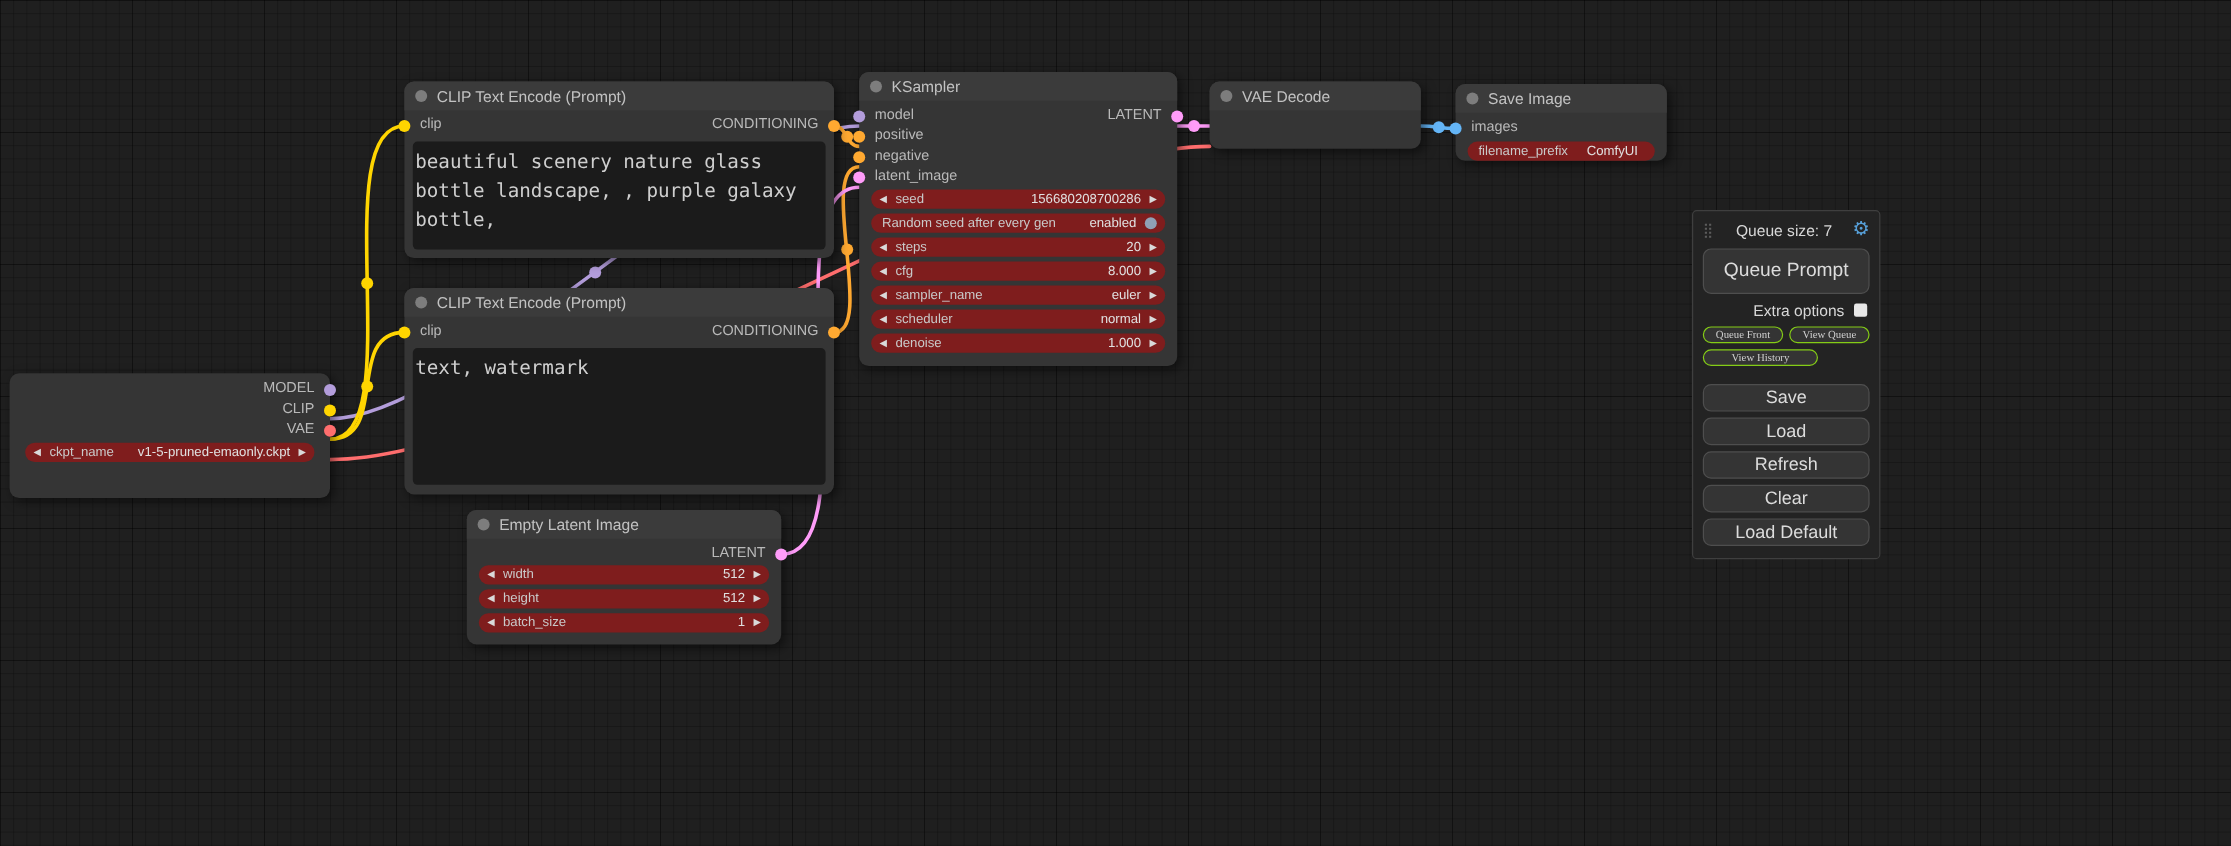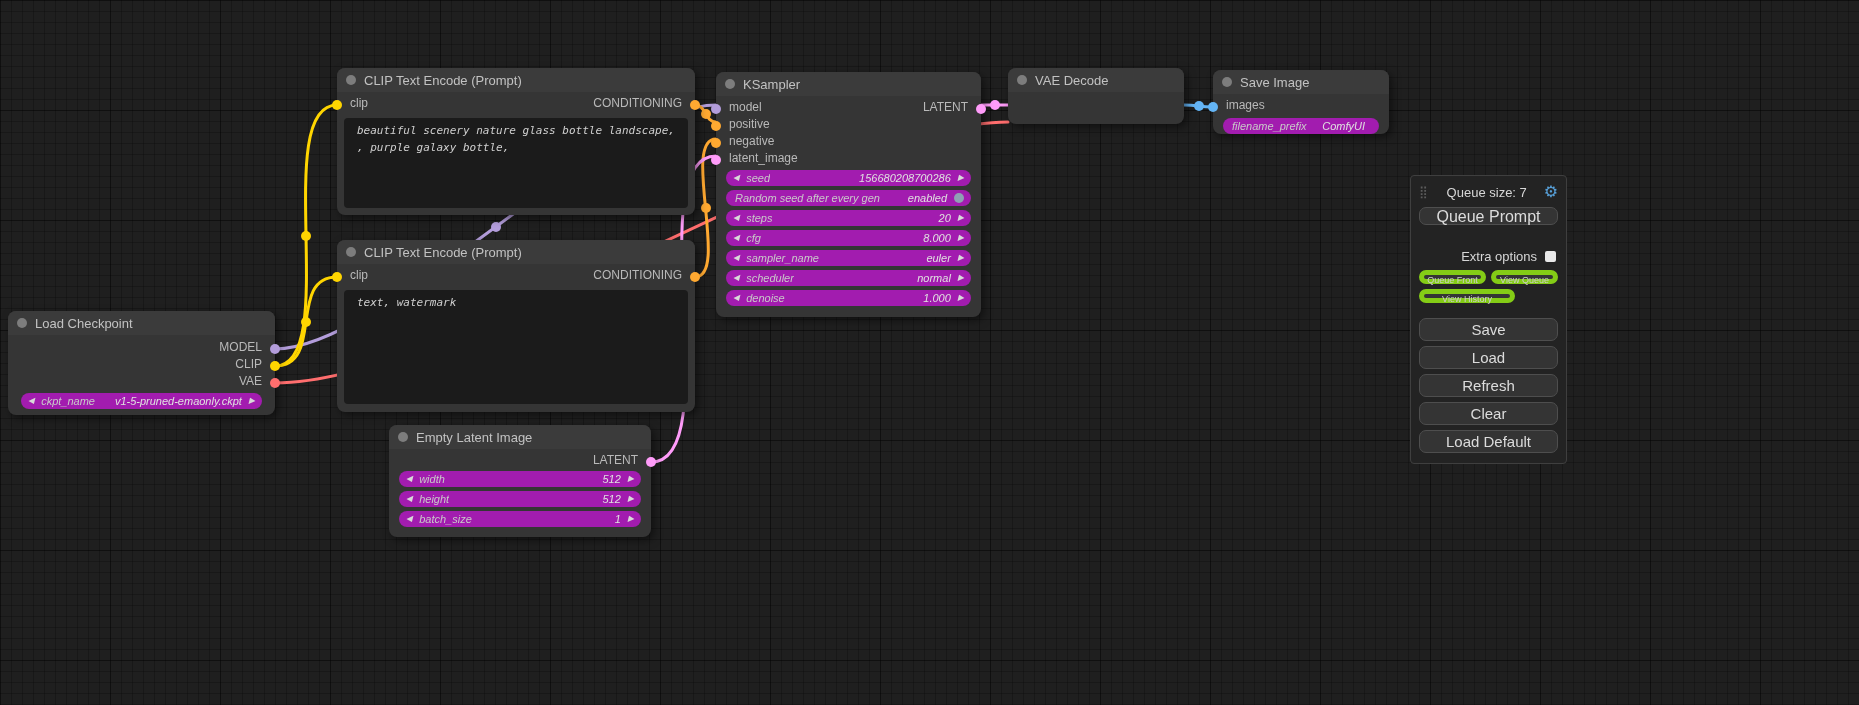--- a/index.html
+++ b/index.html
@@ -25,49 +25,49 @@
   .rows { padding-top:4px; }
   .port-row { position:relative; height:17px; display:flex; align-items:flex-start;
               font-size:12px; color:#b9b9b9; }
   .in-label  { margin-left:13px; }
   .out-label { margin-left:auto; margin-right:13px; }
   .pdot { position:absolute; top:50%; transform:translateY(-50%); width:10px; height:10px;
           border-radius:50%; background:#888; z-index:3; }
   .pdot.in  { left:-5px; }
   .pdot.out { right:-5px; }
 
-  .widget { height:16px; background:#a21caf; border-radius:8px; display:flex; align-items:center;
-            padding:0 7px; font-size:11px; color:#c9c9c9; margin:0 10px 4px; white-space:nowrap;font-style:italic; }
+  .widget { height:16px; background:#7f1d1d; border-radius:8px; display:flex; align-items:center;
+            padding:0 7px; font-size:11px; color:#c9c9c9; margin:0 10px 4px; white-space:nowrap; }
   .widget .arrow { font-size:8px; color:#d9d9d9; line-height:1; }
   .widget .wlabel { margin-left:7px; overflow:hidden; }
   .widget .wvalue { margin-left:auto; margin-right:7px; color:#e0e0e0; }
   .widget.no-arrows .wlabel { margin-left:2px; }
   .toggle-dot { width:10px; height:10px; border-radius:50%; background:#8fa0b4; flex:0 0 auto; }
 
   .textbox { background:#1b1b1b; border-radius:4px; margin:4px 7px 0;
-             padding:5px 13px; font-family:"DejaVu Sans Mono", monospace; font-size:11px;
-             color:#cfcfcf; line-height:1.5; white-space:pre-wrap; overflow:hidden;font-style:italic; }
+             padding:5px 2px; font-family:"DejaVu Sans Mono", monospace; font-size:16px;
+             color:#cfcfcf; line-height:1.5; white-space:pre-wrap; overflow:hidden; }
 
   #menu { position:absolute; left:1410px; top:175px; width:157px; z-index:4;
           background:#232323; border:1px solid #3f3f3f; border-radius:4px;
           padding:6px 8px 10px; color:#dcdcdc; }
   .menu-header { display:flex; align-items:center; height:20px; margin-bottom:5px; font-size:13px; }
   .drag-handle { color:#5c5c5c; font-size:12px; margin-right:6px; cursor:grab; }
   .queue-size { flex:1; text-align:center; color:#d7d7d7; }
   .gear { color:#57a0d9; font-size:16px; margin-left:4px; line-height:1; cursor:pointer; }
   .btn { display:block; width:100%; background:#343434; border:1px solid #4e4e4e;
          border-radius:7px; color:#dcdcdc; font-family:inherit; cursor:pointer; }
-  .btn-xl { height:18px; font-size:16px; margin-bottom:22px; }
+  .btn-xl { height:38px; font-size:16px; margin-bottom:4px; }
   .btn-lg { height:23px; font-size:15px; margin-bottom:5px; }
   .extra-row { display:flex; align-items:center; justify-content:flex-end; gap:8px;
                font-size:13px; height:18px; margin:0 2px 5px 0; color:#d7d7d7; }
   .checkbox { width:11px; height:11px; background:#e8e8e8; border-radius:2px; cursor:pointer; }
   .small-row { display:flex; gap:5px; margin-bottom:5px; }
-  .btn-sm { flex:1; height:14px; font-size:9px; background:#343434; border:5px solid #84cc16;
-            border-radius:8px; color:#cfcfcf; font-family:Liberation Sans, sans-serif; padding:0; cursor:pointer; }
+  .btn-sm { flex:1; height:14px; font-size:9px; background:#343434; border:1px solid #84cc16;
+            border-radius:8px; color:#cfcfcf; font-family:Liberation Serif, serif; padding:0; cursor:pointer; }
   .history-row { display:flex; justify-content:flex-start; margin-bottom:15px; }
   .history-row .btn-sm { flex:0 0 96px; }
 </style>
 </head>
 <body>
 
 <div id="canvas">
 
   <svg id="wires" width="1859" height="705">
     <path d="M275,349 C385,349 606,105 716,105" stroke="#B39DDB"></path>
@@ -84,24 +84,20 @@
     <circle cx="306" cy="322" r="5" fill="#FFD500"></circle>
     <circle cx="642" cy="253" r="5" fill="#FF6E6E"></circle>
     <circle cx="706" cy="114" r="5" fill="#FFA931"></circle>
     <circle cx="706" cy="208" r="5" fill="#FFA931"></circle>
     <circle cx="684" cy="309" r="5" fill="#FF9CF9"></circle>
     <circle cx="995" cy="105" r="5" fill="#FF9CF9"></circle>
     <circle cx="1199" cy="106" r="5" fill="#64B5F6"></circle>
   </svg>
 
   <div class="node" style="left:8px; top:311px; width:267px; height:104px;">
-    <div class="node-title">
-      <span class="title-dot"></span>
-      <span>Load Checkpoint</span>
-    </div>
     <div class="rows" style="padding-top:5px;">
       <div class="port-row">
         <span class="out-label">MODEL</span>
         <span class="pdot out" style="background: rgb(179, 157, 219);"></span>
       </div>
       <div class="port-row">
         <span class="out-label">CLIP</span>
         <span class="pdot out" style="background: rgb(255, 213, 0);"></span>
       </div>
       <div class="port-row">
@@ -173,21 +169,21 @@
       </div>
       <div class="widget">
         <span class="arrow">◀</span>
         <span class="wlabel">batch_size</span>
         <span class="wvalue">1</span>
         <span class="arrow">▶</span>
       </div>
     </div>
   </div>
 
-  <div class="node" style="left:716px; top:72px; width:265px; height:245px;">
+  <div class="node" style="left:716px; top:60px; width:265px; height:245px;">
     <div class="node-title">
       <span class="title-dot"></span>
       <span>KSampler</span>
     </div>
     <div class="rows">
       <div class="port-row">
         <span class="pdot in" style="background: rgb(179, 157, 219);"></span>
         <span class="in-label">model</span>
         <span class="out-label">LATENT</span>
         <span class="pdot out" style="background: rgb(255, 156, 249);"></span>

